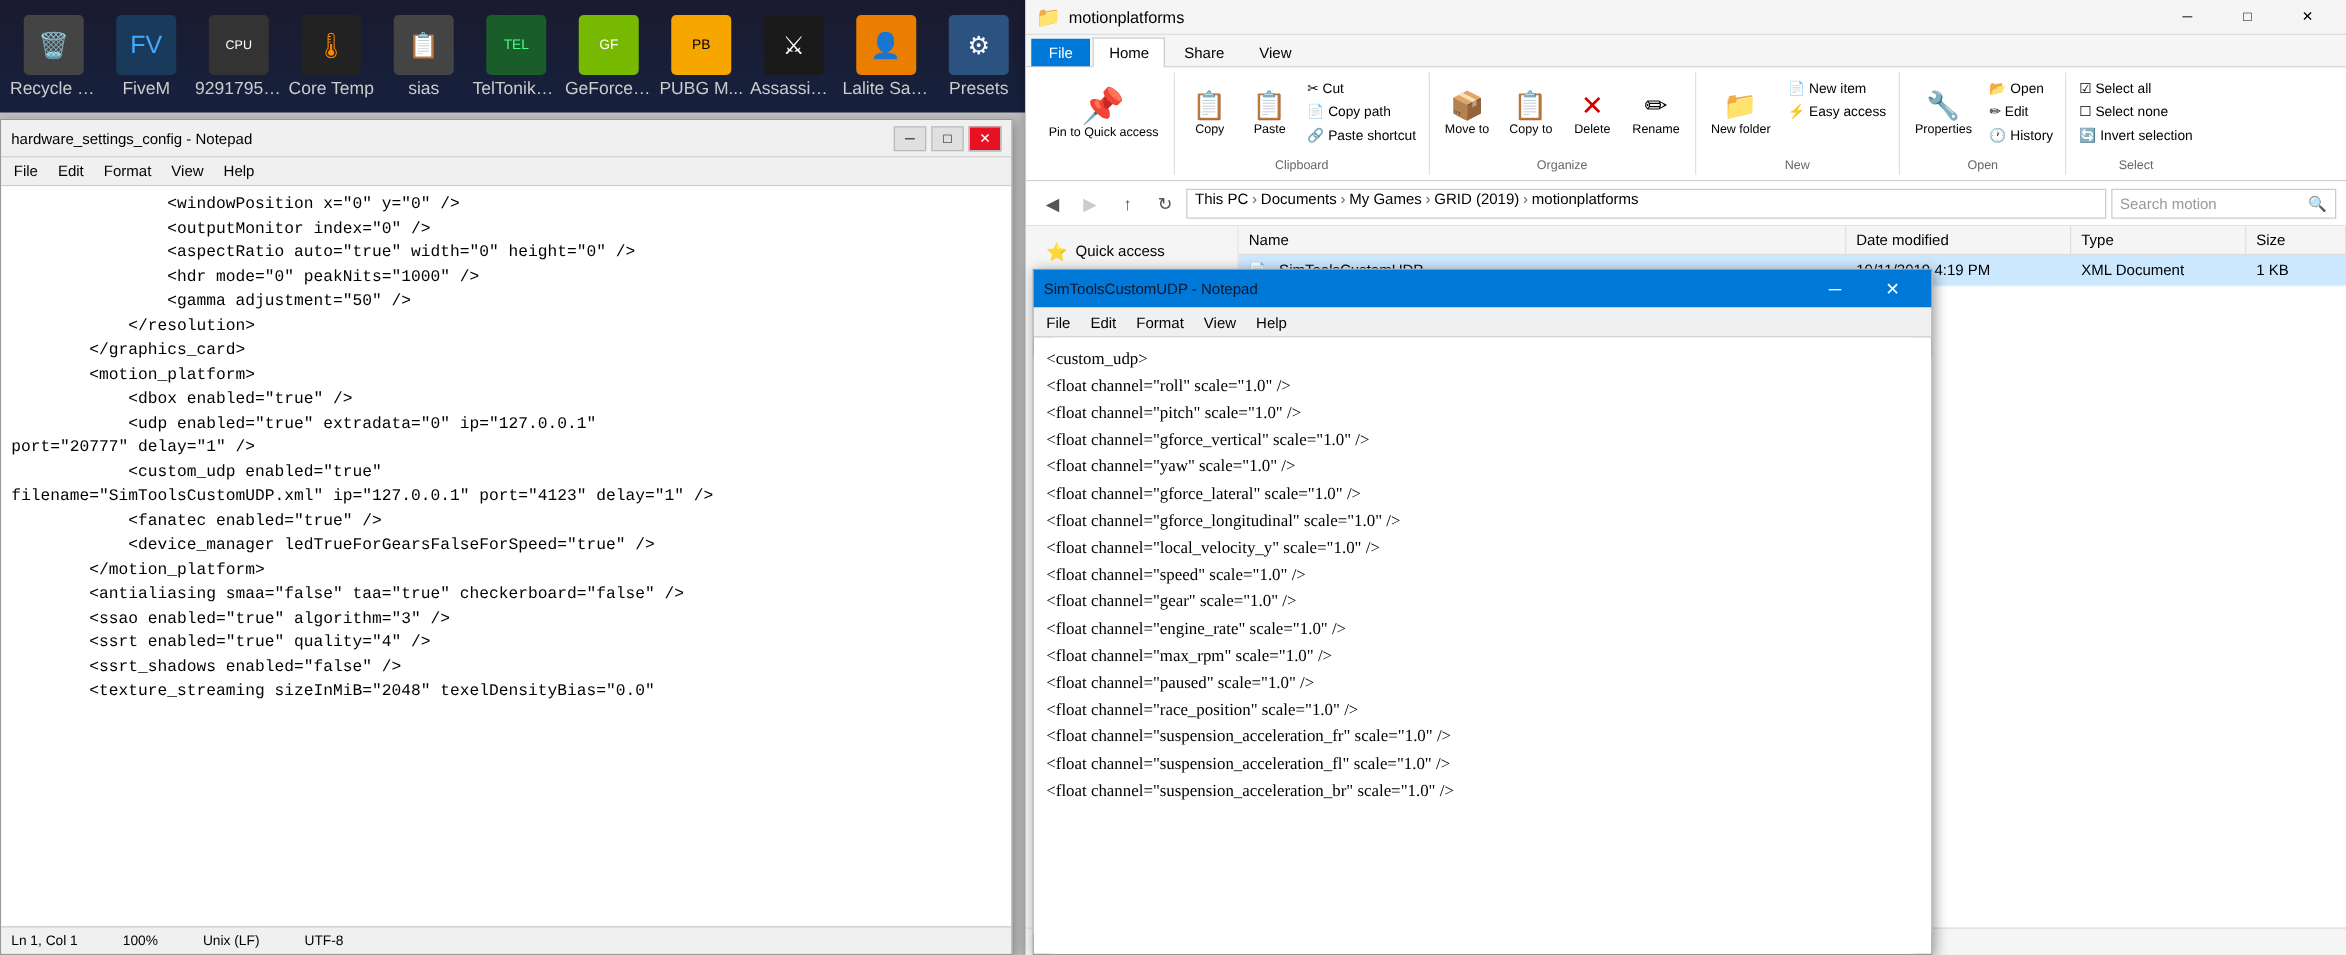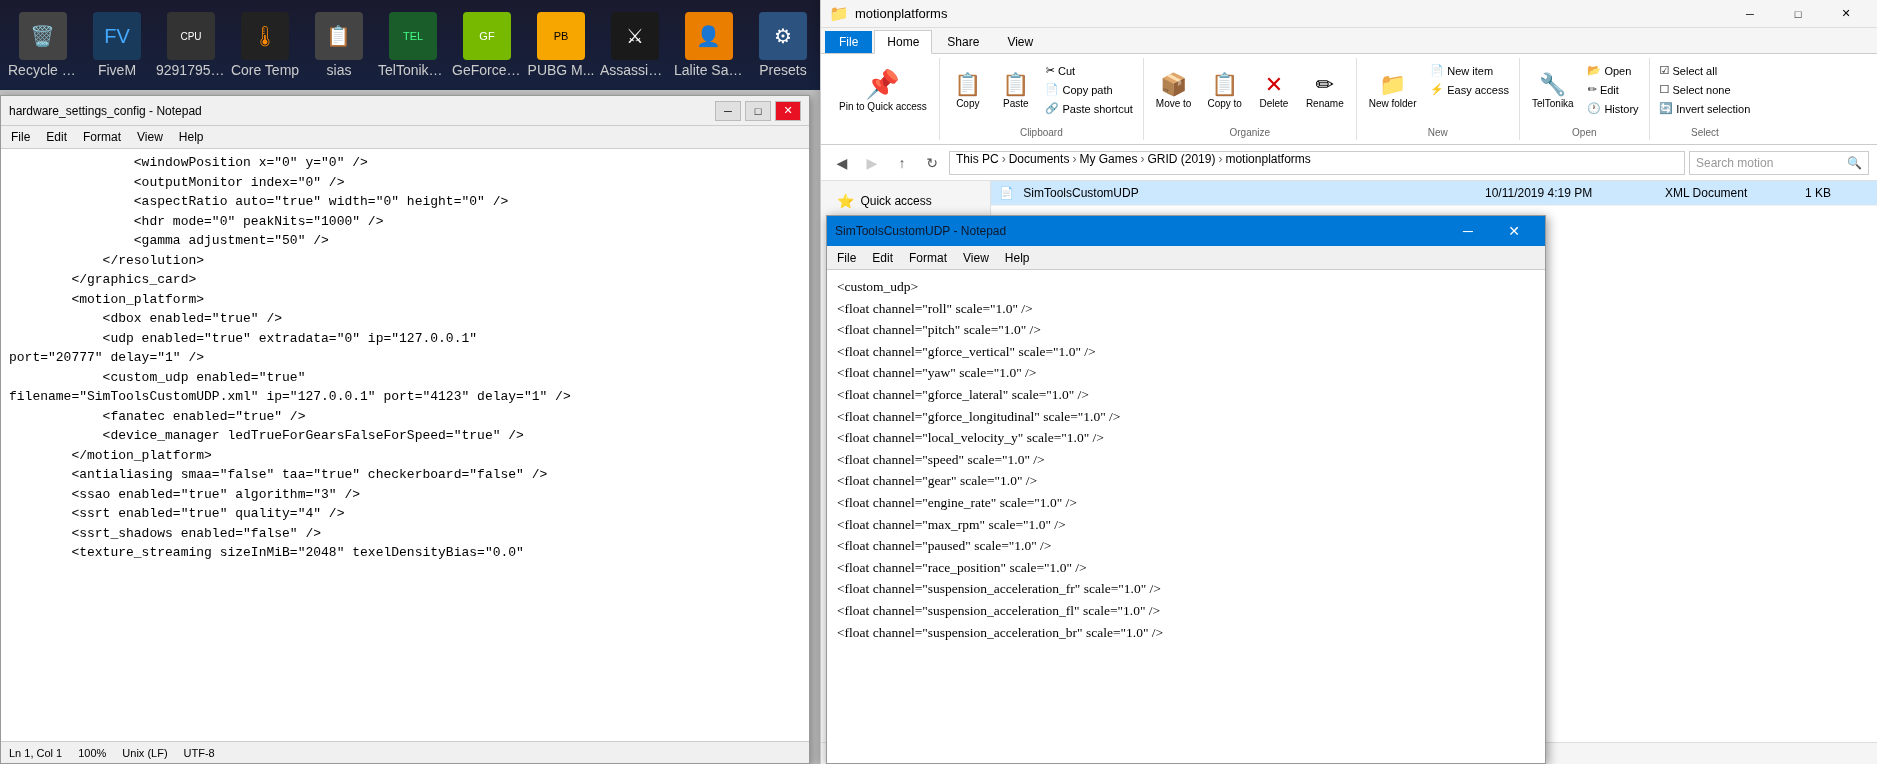--- a/index.html
+++ b/index.html
@@ -129,21 +129,21 @@
       line-height: 1.5;
       white-space: pre;
       overflow-x: auto;
       overflow-y: auto;
     }
 
     .notepad-statusbar {
       border-top: 1px solid #ccc;
       padding: 2px 8px;
       display: flex;
-      gap: 16px;
+      gap: 36px;
       font-size: 11px;
       background: #f0f0f0;
       height: 22px;
       align-items: center;
     }
 
     
     .file-explorer {
       position: absolute;
       top: 0;
@@ -726,21 +726,21 @@
             </div>
           </div>
         </div>
         <div class="ribbon-group-label">New</div>
       </div>
 
       <div class="ribbon-group">
         <div class="ribbon-group-content">
           <div class="ribbon-btn-large">
             <div class="icon">🔧</div>
-            <div class="label">TelTonika</div>
+            <div class="label">Properties</div>
           </div>
           <div class="ribbon-small-stack">
             <div class="ribbon-btn-small">
               <span>📂</span>
               <span>Open</span>
             </div>
             <div class="ribbon-btn-small">
               <span>✏</span>
               <span>Edit</span>
             </div>
@@ -804,20 +804,26 @@
         <span class="sidebar-icon star-icon">⭐</span>
         <span>Quick access</span>
       </div>
       <div class="sidebar-item">
         <span class="sidebar-icon yellow-folder">📁</span>
         <span style="color:#888; font-size:11px;">🖥</span>
       </div>
     </div>
 
     <div class="fe-files">
+      <div class="file-list-header">
+        <div class="file-col-header col-name">Name</div>
+        <div class="file-col-header col-date">Date modified</div>
+        <div class="file-col-header col-type">Type</div>
+        <div class="file-col-header col-size">Size</div>
+      </div>
       <div class="file-row" style="background:#cce8ff;">
         <div class="file-cell col-name">
           <span style="margin-right:6px;">📄</span>
           <span>SimToolsCustomUDP</span>
         </div>
         <div class="file-cell col-date">10/11/2019 4:19 PM</div>
         <div class="file-cell col-type">XML Document</div>
         <div class="file-cell col-size">1 KB</div>
       </div>
     </div>

